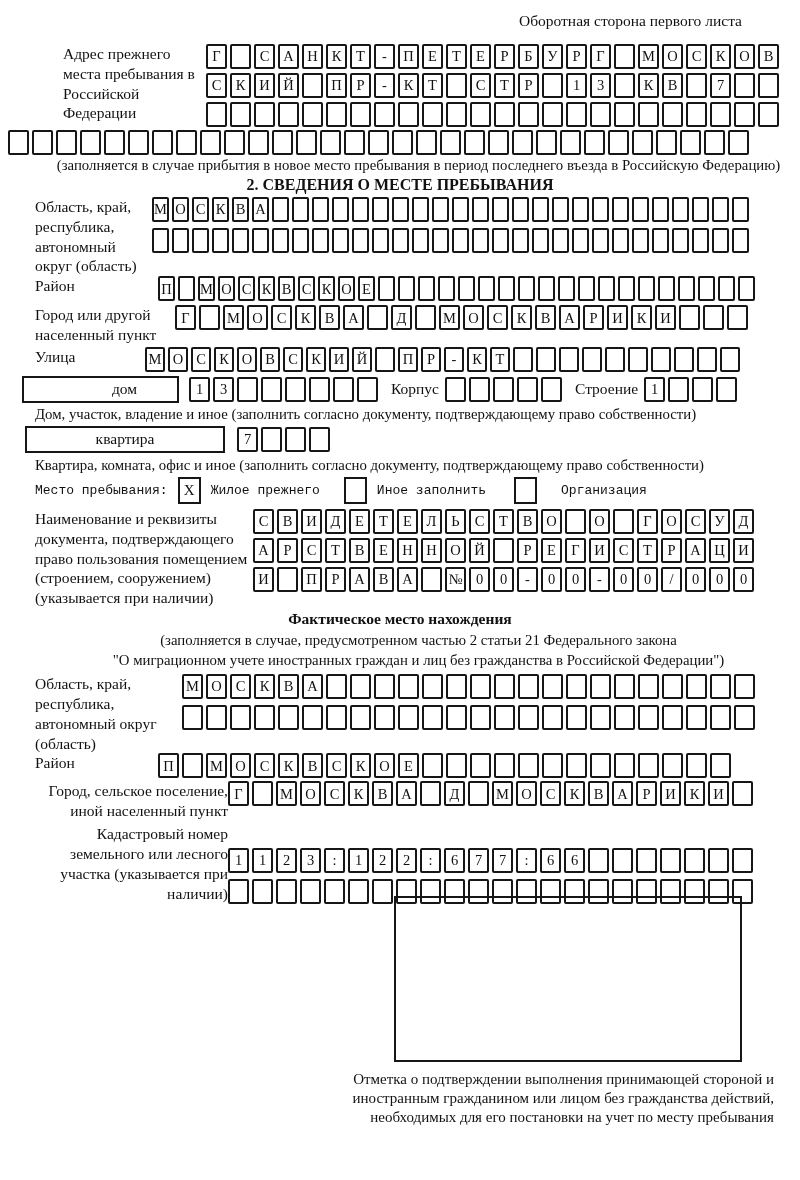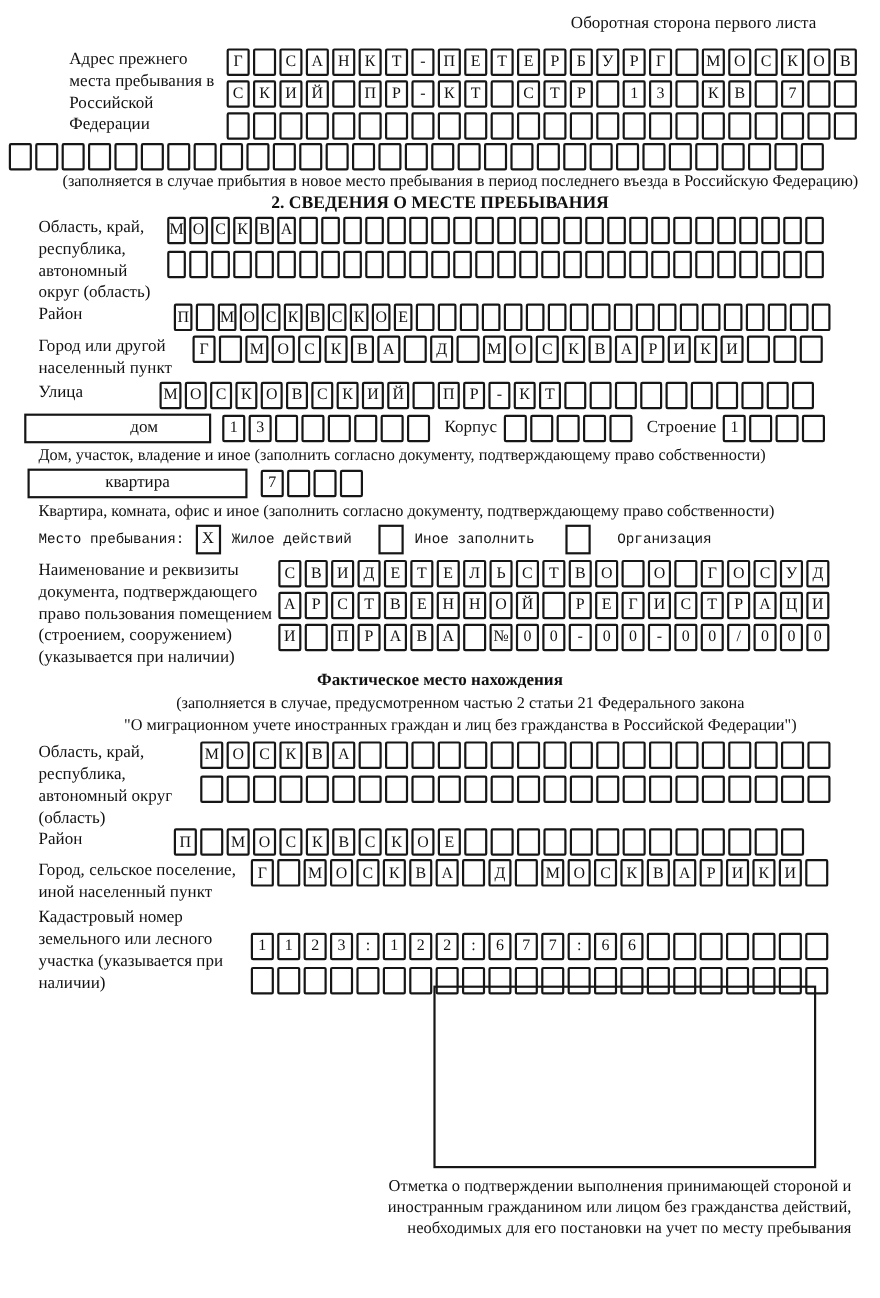--- a/index.html
+++ b/index.html
@@ -6,21 +6,21 @@
   .page{
     width:800px;height:1180px;background:#fff;color:#111;
     font-family:"Liberation Serif","DejaVu Serif",serif;
     font-size:15px;position:relative;box-sizing:border-box;overflow:hidden;
   }
   .hdr-note{margin:12px 58px 14px 0;text-align:right;font-size:15.5px;}
   .grp{display:flex;align-items:flex-start;margin-left:35px;}
   .lbl{font-size:15.5px;line-height:1.28;flex-shrink:0;}
   .w143{flex:0 0 143px;margin-left:28px;} .w117{flex:0 0 117px;} .w123{flex:0 0 123px;}
   .w140{flex:0 0 140px;} .w110{flex:0 0 110px;} .w218{flex:0 0 218px;}
-  .w147{flex:0 0 147px;} .w193{flex:0 0 193px;}
+  .w147{flex:0 0 147px;} .w193{flex:0 0 193px;text-align:right;}
   .rows{display:flex;flex-direction:column;}
   .cellrow{display:flex;flex-wrap:nowrap;margin-bottom:4px;}
   .cellrow:last-child{margin-bottom:0;}
   .cell{
     box-sizing:border-box;width:21px;height:25px;border:2px solid #161616;
     border-radius:2px;margin-right:3px;display:inline-flex;align-items:center;
     justify-content:center;font-size:14.5px;line-height:1;flex-shrink:0;
   }
   .narrow .cell{width:17px;}
   .c23 .cell{width:20px;}
@@ -28,21 +28,21 @@
   .fullrow{margin:3px 0 2px 8px;}
   .note{font-size:14.8px;}
   .center{text-align:center;padding-left:37px;}
   .ml35{margin-left:35px;}
   .sec-title{font-weight:bold;font-size:16px;text-align:center;margin:2px 0 3px 0;}
   .inline-grp{display:flex;align-items:center;margin-left:35px;}
   .boxfield{
     box-sizing:border-box;border:2px solid #161616;height:27px;display:flex;
     align-items:center;justify-content:center;font-size:15.5px;flex-shrink:0;
   }
-  .dom-box{width:170px;margin-left:-13px;padding-left:48px;}
+  .dom-box{width:157px;margin-left:-13px;padding-left:48px;}
   .kv-box{width:200px;margin-left:-10px;}
   .small-lbl{margin:0 6px 0 10px;font-size:15.5px;white-space:nowrap;}
   .chk{
     box-sizing:border-box;width:23px;height:27px;border:2px solid #161616;
     display:inline-flex;align-items:center;justify-content:center;
     font-size:15px;margin:0 10px;flex-shrink:0;
   }
   .opt-lbl{white-space:nowrap;font-size:13px;font-family:Liberation Mono, monospace;}
   .mesto-note{margin:1px 0 4px 150px;width:380px;text-align:center;}
   .fact-note{line-height:1.32;}
@@ -391,21 +391,21 @@
         <span class="cell">&nbsp;</span>
       </div>
   </div>
   <div class="note ml35 mt4">Квартира, комната, офис и иное (заполнить согласно документу, подтверждающему право собственности)</div>
 
   <div class="inline-grp mt3">
     <div class="opt-lbl" style="margin-left:0;">Место пребывания:</div>
     <div class="chk">
       <span>X</span>
     </div>
-    <div class="opt-lbl">Жилое действий</div>
+    <div class="opt-lbl">Жилое прежнего</div>
     <div class="chk" style="margin-left:24px;">
       <span></span>
     </div>
     <div class="opt-lbl">Иное заполнить</div>
     <div class="chk" style="margin-left:28px;">
       <span></span>
     </div>
     <div class="opt-lbl" style="margin-left:14px;">Организация</div>
   </div>
 

